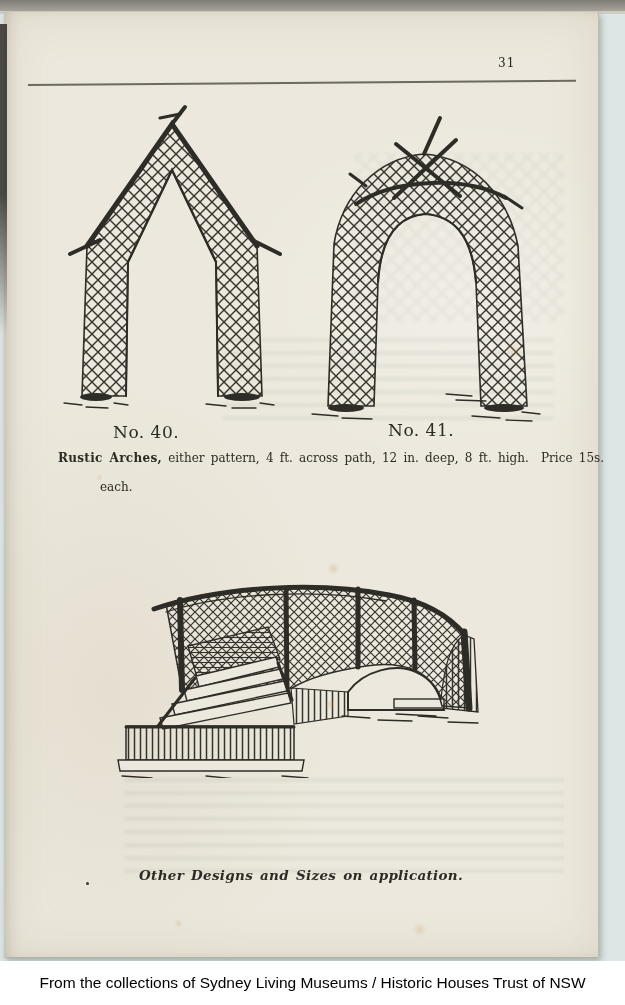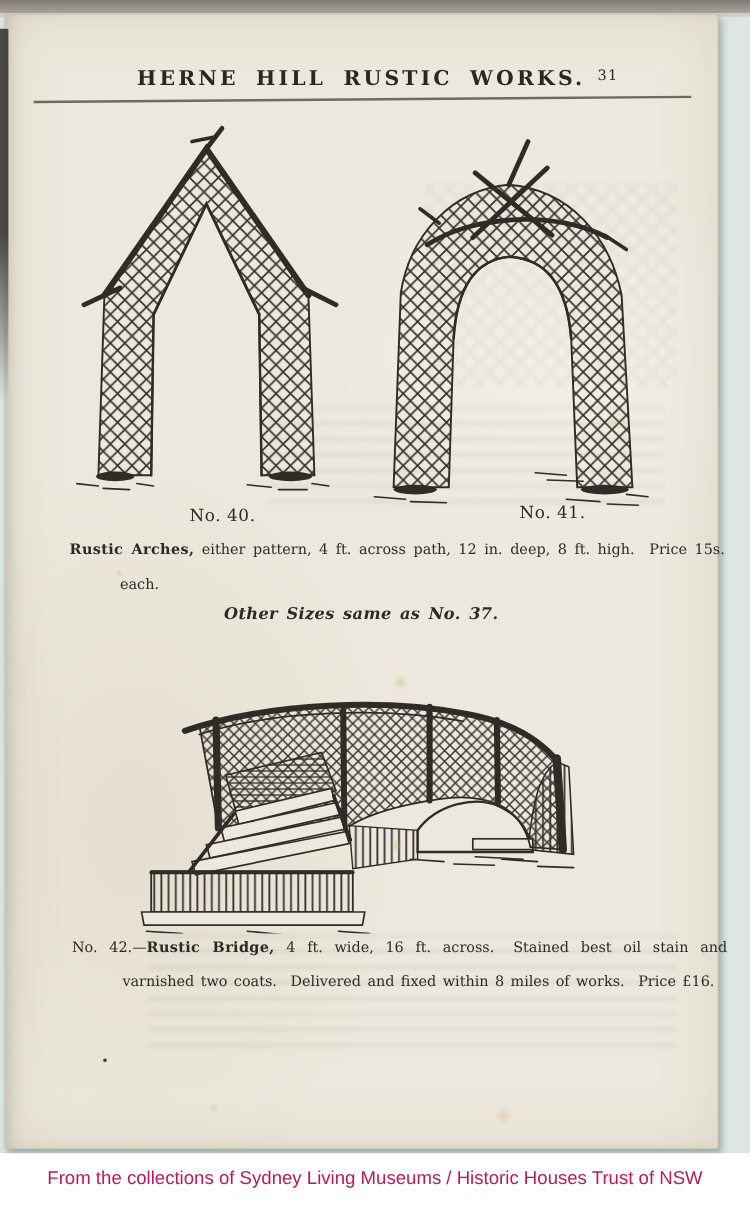--- a/index.html
+++ b/index.html
@@ -18,32 +18,32 @@
       radial-gradient(ellipse 300px 420px at 18% 72%, rgba(221,214,197,.5), transparent 75%);
     box-shadow: inset 0 0 46px rgba(160,148,118,.22),
                 inset 9px 0 16px -9px rgba(110,100,80,.4),
                 2px 3px 6px rgba(110,125,122,.55);
     border-right:1px solid #c2bcab;border-bottom:1px solid #b9b3a2;
     border-radius:2px 3px 2px 2px;}
   .binding-shadow{left:0;top:24px;width:7px;height:310px;
     background:linear-gradient(to bottom,rgba(50,46,40,.85) 0 55%,rgba(50,46,40,0));}
   .caption-bar{left:0;top:961px;width:625px;height:44px;background:#ffffff;
     display:flex;align-items:center;justify-content:center;}
-  .caption-text{font-family:"Liberation Sans",sans-serif;font-size:15.5px;color:#be185d;}
+  .caption-text{font-family:"Liberation Sans",sans-serif;font-size:15.5px;color:#000000;}
 
   
   .title{left:0;top:44px;width:594px;text-align:center;
     font-size:17px;font-weight:600;letter-spacing:2.6px;word-spacing:6px;
     color:#29271f;}
   .pageno{left:494px;top:44px;font-size:12px;color:#29271f;letter-spacing:1px;}
   .rule{left:24px;top:72px;width:548px;height:1.6px;background:#57544a;
     transform:rotate(-0.45deg);transform-origin:left center;opacity:.85;}
 
   
-  .fig-label{font-size:14px;color:#2c2a24;width:100px;text-align:right;letter-spacing:.5px;}
+  .fig-label{font-size:17px;color:#2c2a24;width:100px;text-align:left;letter-spacing:.5px;}
   .para{left:54px;width:504px;font-size:12px;line-height:28.5px;color:#2c2a24;
     text-align:justify;padding-left:42px;text-indent:-42px;word-spacing:1.5px;}
   .lead{font-weight:bold;letter-spacing:.3px;}
   .note{left:0;width:594px;text-align:center;font-style:italic;font-weight:bold;
     font-size:13.5px;color:#2c2a24;letter-spacing:.3px;word-spacing:2px;}
 
   
   .ghost{opacity:.07;filter:blur(1.6px);
     background:repeating-linear-gradient(0deg,transparent 0 9px,#44604c 9px 13px);}
   .ghost-lattice{opacity:.05;filter:blur(1.5px);
@@ -53,21 +53,20 @@
   .speck{width:3px;height:3px;border-radius:50%;background:#3a382f;}
 </style>
 </head>
 <body>
 
 <div class="abs book-edge-top"></div>
 <div class="abs book-edge-sliver"></div>
 
 <div class="abs page">
 
-  <div class="abs title">HERNE HILL RUSTIC WORKS.</div>
   <div class="abs pageno">31</div>
   <div class="abs rule"></div>
 
   <div class="abs ghost-lattice" style="left:350px;top:140px;width:210px;height:170px;"></div>
   <div class="abs ghost" style="left:219px;top:325px;width:330px;height:92px;"></div>
   <div class="abs ghost" style="left:120px;top:766px;width:440px;height:104px;"></div>
 
   <svg width="0" height="0" style="position:absolute">
     <defs>
       <pattern id="lat11" width="12" height="12" patternUnits="userSpaceOnUse">
@@ -115,21 +114,20 @@
       <ellipse cx="40" cy="314" rx="18" ry="4" fill="#2e2c27" stroke="none"></ellipse>
       <ellipse cx="198" cy="314" rx="20" ry="4" fill="#2e2c27" stroke="none"></ellipse>
       <path d="M140,300 l26,2 M150,306 l30,1 M6,320 l26,2 M36,324 l30,1 M166,322 l28,2 M200,326 l26,1 M216,318 l18,2" stroke-width="1.3"></path>
     </g>
   </svg>
 
   <div class="abs fig-label" style="left:109px;top:410px;">No. 40.</div>
   <div class="abs fig-label" style="left:384px;top:408px;">No. 41.</div>
 
   <p class="abs para" style="top:432px;margin:0;"><span class="lead">Rustic Arches,</span><span> either pattern, 4 ft. across path, 12 in. deep, 8 ft. high.  Price 15s. each.</span></p>
-  <div class="abs note" style="top:492px;">Other Sizes same as No. 37.</div>
 
   <svg class="abs" style="left:92px;top:528px;" width="432" height="238" viewBox="0 0 432 238">
     <g stroke="#2e2c27" stroke-linecap="round" fill="none">
 
       <path d="M344,168 C348,126 354,104 368,95 L378,99 L382,172 Z" fill="url(#slats)" stroke-width="1.3"></path>
 
       <path d="M252,152 C268,130 300,123 320,132 C336,139 345,152 348,170 L252,170 Z" fill="#ece8dd" stroke-width="2"></path>
       <rect x="298" y="159" width="50" height="9" fill="#ece8dd" stroke-width="1.4"></rect>
 
       <path d="M70,64 C130,46 225,43 292,56 C330,63 352,76 366,92 L374,168 L346,166 C342,148 333,137 319,130 C306,125 288,123 270,126 C243,130 214,137 196,148 L86,150 Z" fill="url(#lat8)" stroke-width="1.5"></path>
@@ -155,21 +153,21 @@
       <path d="M182,123 L196,160" stroke-width="3"></path>
 
       <rect x="30" y="186" width="168" height="34" fill="url(#slats)" stroke-width="1.5"></rect>
       <path d="M30,187 L198,187" stroke-width="3"></path>
       <path d="M22,220 L208,220 L206,231 L24,231 Z" fill="#ece8dd" stroke-width="1.4"></path>
 
       <path d="M26,236 l30,2 M64,239 l36,1 M110,236 l30,3 M150,240 l34,1 M186,236 l26,2 M246,176 l28,2 M282,180 l34,1 M322,176 l30,2 M352,182 l30,1 M300,174 l40,2" stroke-width="1.3"></path>
     </g>
   </svg>
 
-  <p class="abs para" style="top:763px;left:56px;line-height:29px;margin:0;"><span>No. 42.—</span><span class="lead">Rustic Bridge,</span><span> 4 ft. wide, 16 ft. across.  Stained best oil stain and varnished two coats.  Delivered and fixed within 8 miles of works.  Price £16.</span></p>
+  <div class="abs note" style="top:855px;">Other Designs and Sizes on application.</div>
   <div class="abs speck" style="left:82px;top:870px;"></div>
 
   <div class="abs stain" style="left:323px;top:550px;width:13px;height:13px;opacity:.35;"></div>
   <div class="abs stain" style="left:321px;top:687px;width:11px;height:11px;opacity:.3;"></div>
   <div class="abs stain" style="left:408px;top:910px;width:15px;height:15px;opacity:.3;"></div>
   <div class="abs stain" style="left:170px;top:907px;width:9px;height:9px;opacity:.3;"></div>
   <div class="abs stain" style="left:500px;top:328px;width:20px;height:20px;opacity:.18;"></div>
   <div class="abs stain" style="left:92px;top:462px;width:7px;height:7px;opacity:.3;"></div>
 </div>
 

